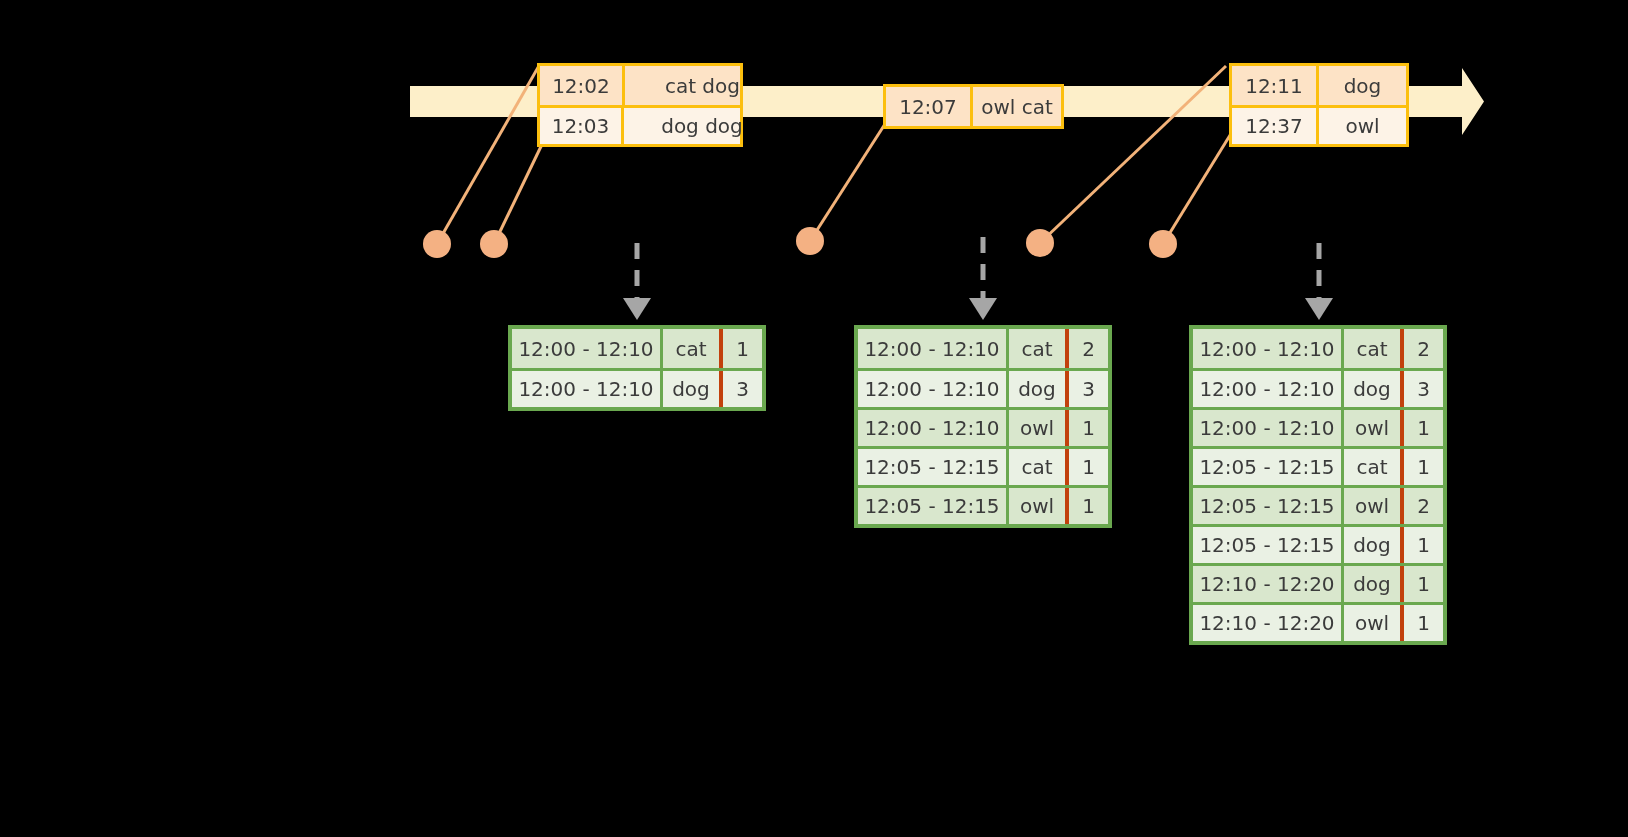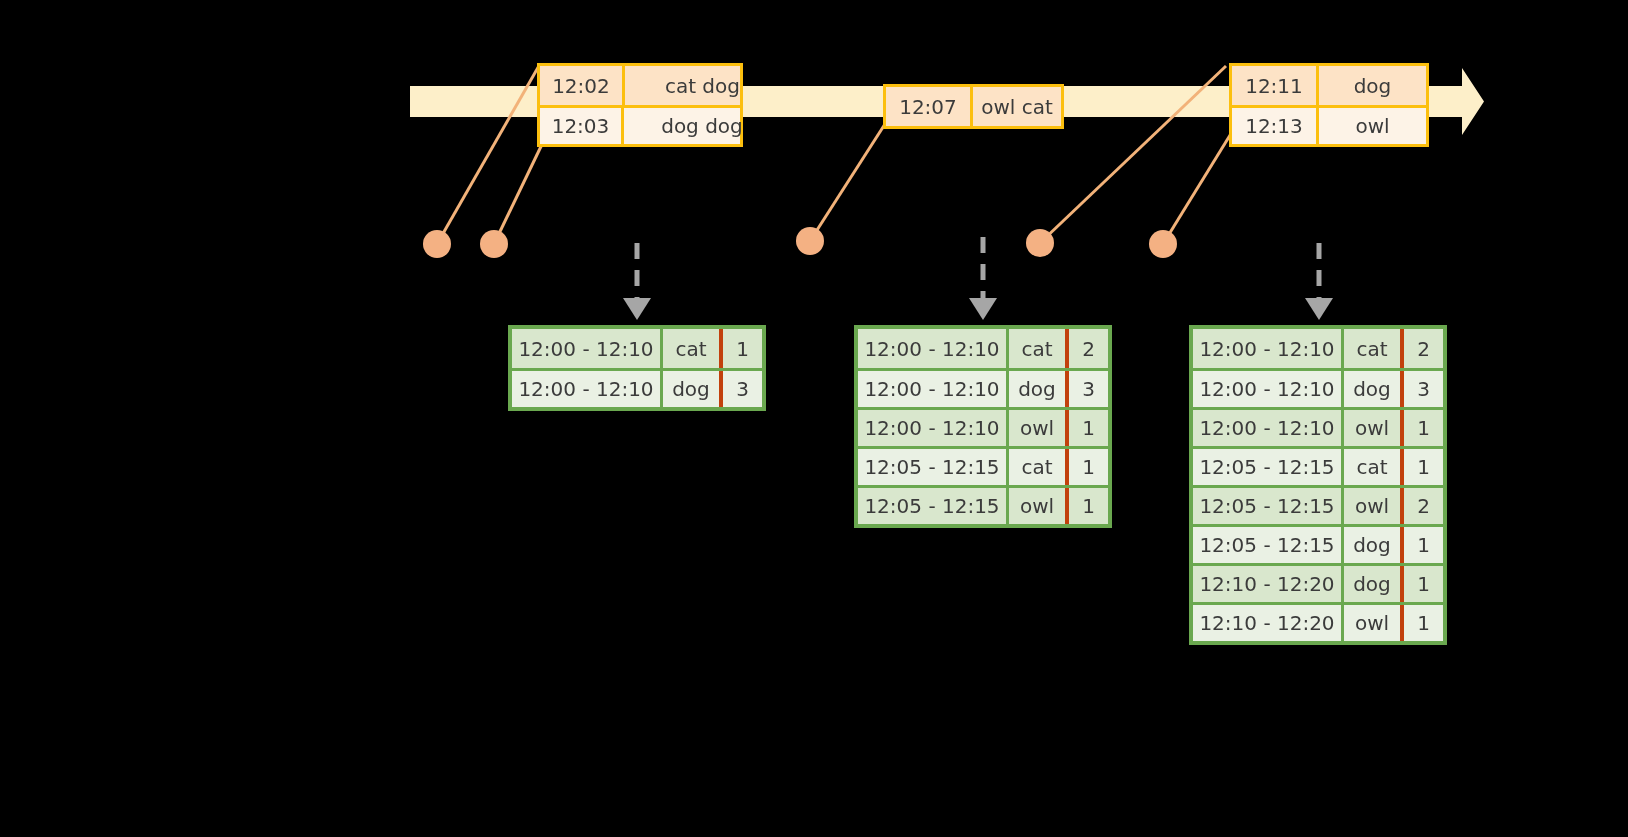--- a/index.html
+++ b/index.html
@@ -41,21 +41,21 @@
     box-sizing:border-box;
     white-space:nowrap;
   }
   .ev-cell.time{width:87px;border-right:3px solid #fcbf0e;}
   .ev-cell.val{flex:1;}
 
   #ev1{left:521px;top:63px;width:206px;}
   #ev1 .ev-cell.val{width:116px;padding-left:40px;}
   #ev2{left:867px;top:84px;width:181px;}
   #ev2 .ev-cell.val{width:116px;}
-  #ev3{left:1213px;top:63px;width:200px;}
+  #ev3{left:1213px;top:63px;width:180px;}
   #ev3 .ev-cell.val{width:90px;}
 
   
   #leaders{position:absolute;left:0;top:0;width:1628px;height:837px;pointer-events:none;}
 
   
   #dashed{position:absolute;left:0;top:0;width:1628px;height:837px;pointer-events:none;}
 
   
   .rtable{
@@ -146,21 +146,21 @@
       <div class="ev-cell val">owl cat</div>
     </div>
   </div>
 
   <div class="ev-box" id="ev3">
     <div class="ev-row shade-a">
       <div class="ev-cell time">12:11</div>
       <div class="ev-cell val">dog</div>
     </div>
     <div class="ev-row shade-b">
-      <div class="ev-cell time">12:13</div>
+      <div class="ev-cell time">12:37</div>
       <div class="ev-cell val">owl</div>
     </div>
   </div>
 
   <div class="rtable" id="tbl1">
       <div class="rrow g1">
         <div class="rcell win">12:00 - 12:10</div>
         <div class="rcell key">cat</div>
         <div class="rcell cnt">1</div>
       </div>

